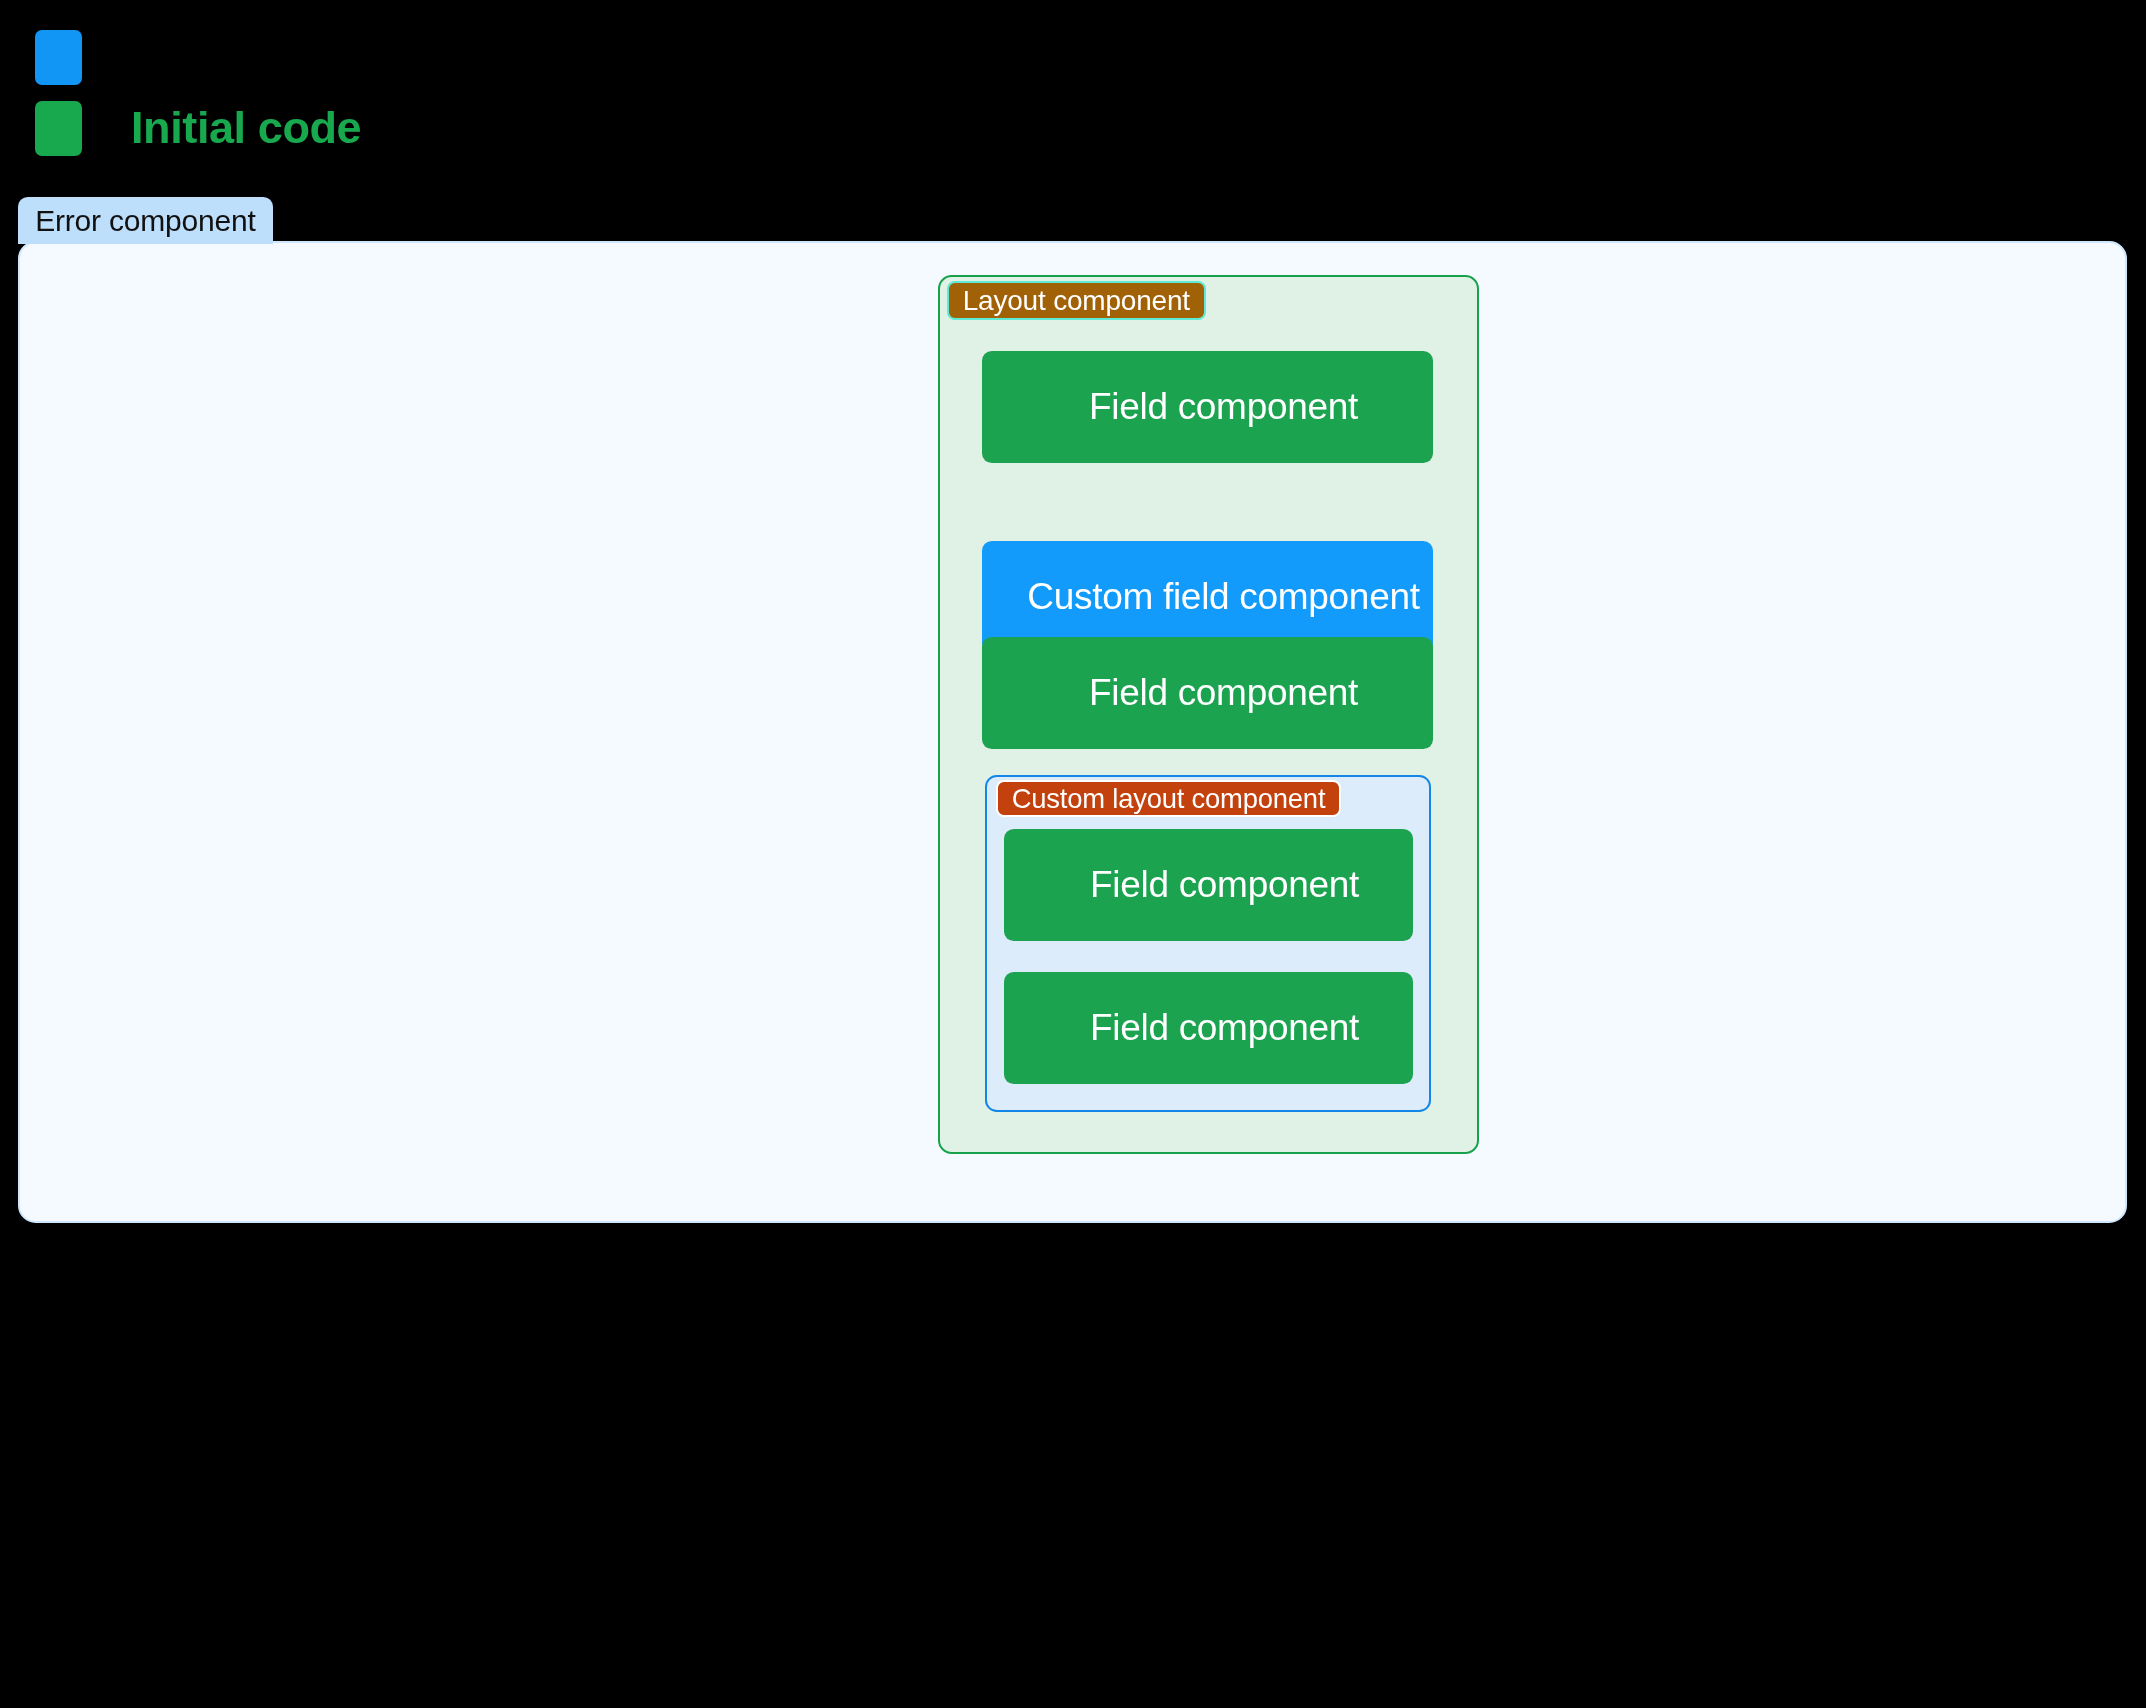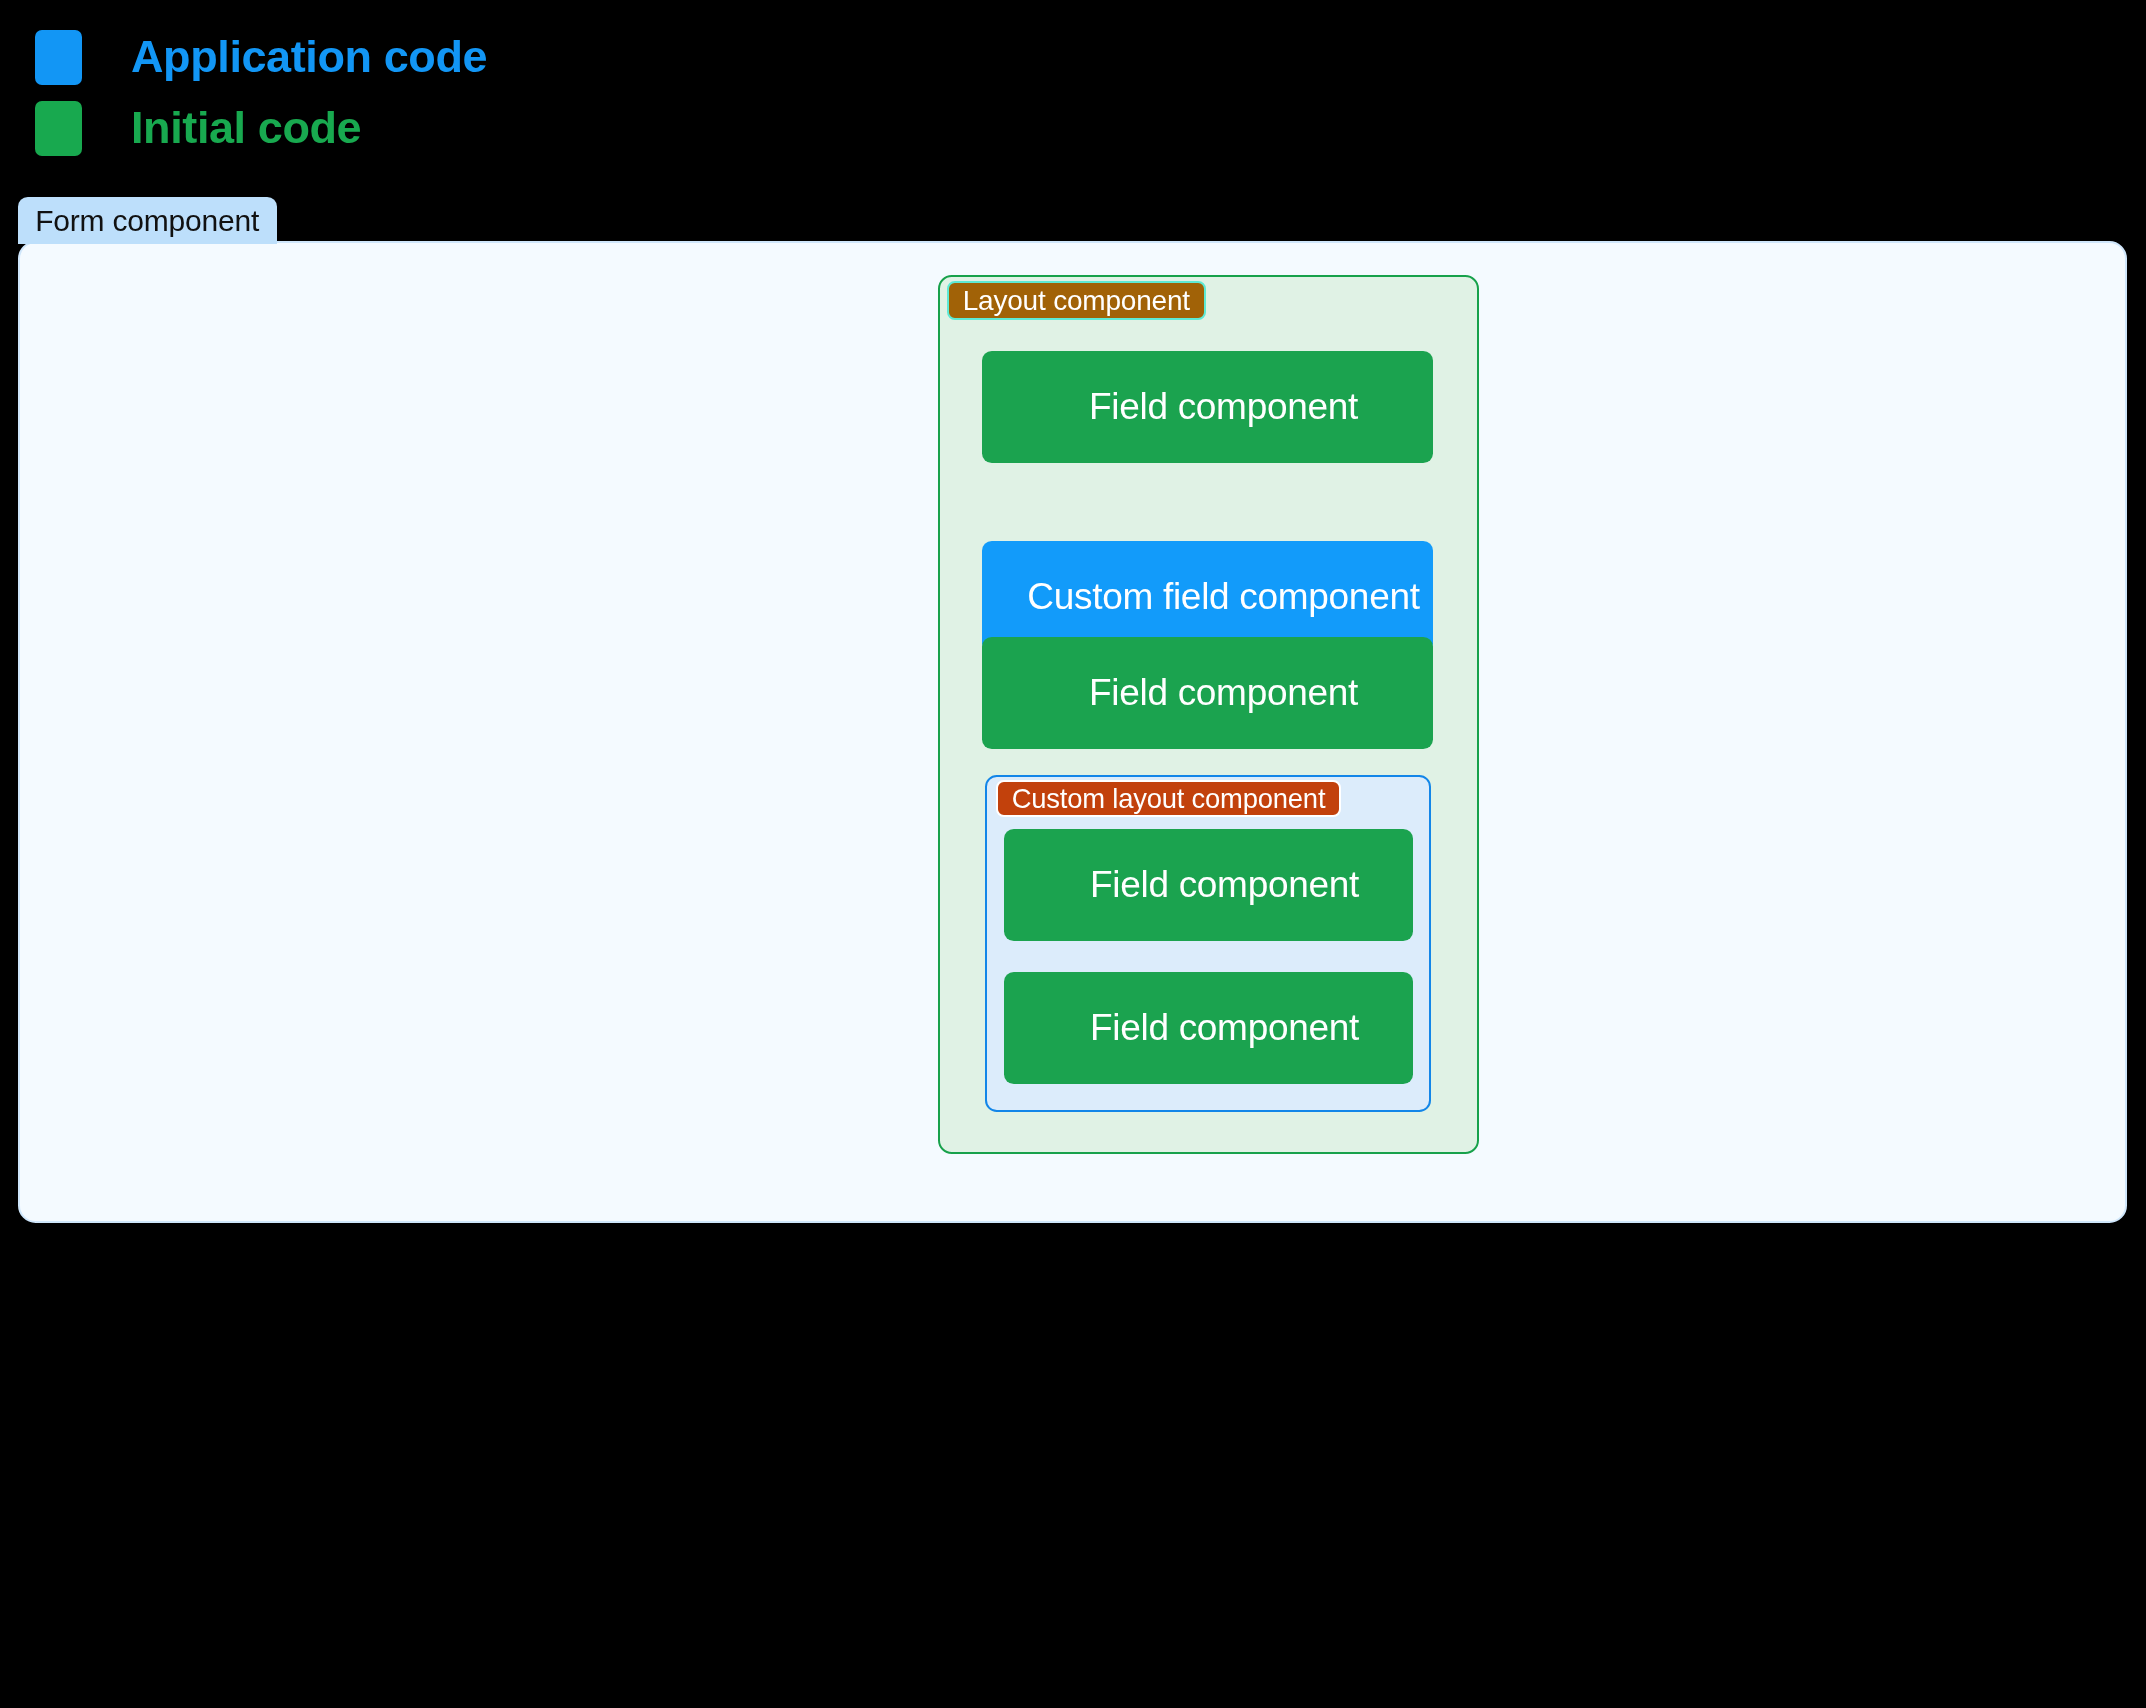--- a/index.html
+++ b/index.html
@@ -227,29 +227,28 @@
 
   .field-box, #custom-layout-badge, #layout-badge { z-index: 5; }
   #custom-layout-card { z-index: 3; }
 </style>
 </head>
 <body>
 
 <div id="legend">
   <div class="legend-row">
     <span class="legend-swatch" style="background:#1296f5"></span>
-    <span class="legend-label" style="color:#1296f5">Application code</span>
   </div>
   <div class="legend-row">
     <span class="legend-swatch" style="background:#18a94f"></span>
     <span class="legend-label" style="color:#18a94f">Initial code</span>
   </div>
 </div>
 
-<div id="form-badge">Form component</div>
+<div id="form-badge">Error component</div>
 <div id="form-card"></div>
 
 <div class="node" id="node-dataflow">
   <div class="title">Data flow</div>
   <div class="sub">(i.e. API HTTP Request)</div>
 </div>
 
 <div class="node" id="node-appstate">
   <div class="title">Application state</div>
   <div class="sub">Source data</div>

